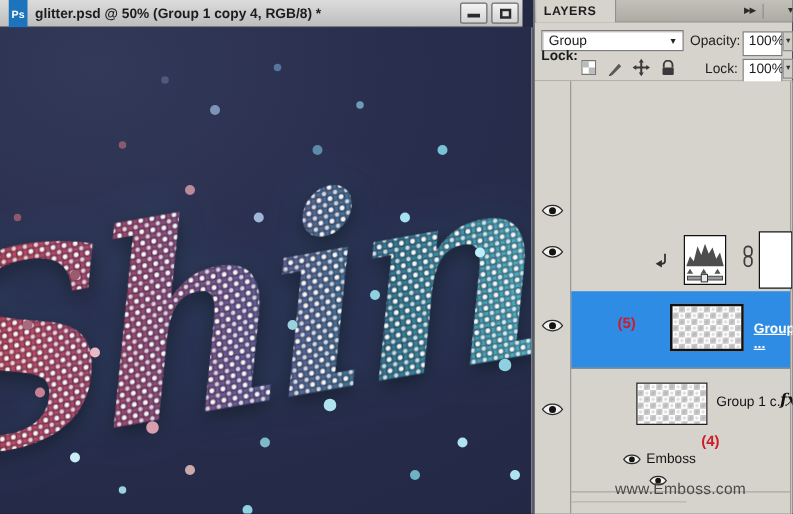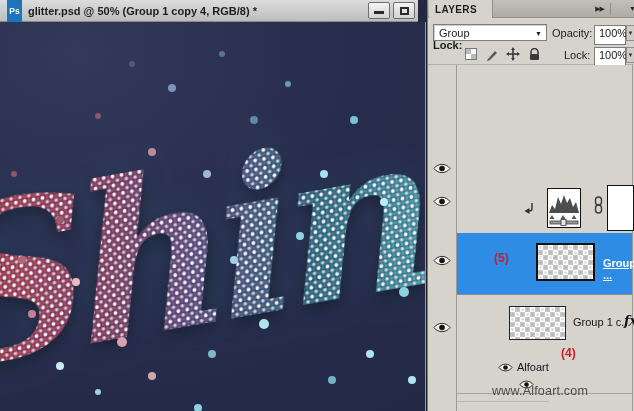--- a/index.html
+++ b/index.html
@@ -285,30 +285,30 @@
 
       <span class="ann" style="left:133px; top:281px;">(4)</span>
 
       <div class="row-effects">
         <span class="mini-eye" style="left:41px; top:3px;">
           <svg width="15" height="11">
               <path d="M1 5.5 C4 1 11 1 14 5.5 C11 10 4 10 1 5.5Z" fill="#f4f2ee" stroke="#2c2c2c"></path>
               <circle cx="7.5" cy="5.5" r="2.3" fill="#141414"></circle>
             </svg>
         </span>
-        <span class="row-label" style="left:60px; top:2px;">Alfoart</span>
+        <span class="row-label" style="left:60px; top:2px;">Emboss</span>
       </div>
 
       <div class="row-bevel">
         <span class="mini-eye" style="left:62px; top:3px;">
           <svg width="15" height="11">
               <path d="M1 5.5 C4 1 11 1 14 5.5 C11 10 4 10 1 5.5Z" fill="#f4f2ee" stroke="#2c2c2c"></path>
               <circle cx="7.5" cy="5.5" r="2.3" fill="#141414"></circle>
             </svg>
         </span>
       </div>
 
       <div class="bevel-line"></div>
       <div class="short-line"></div>
-      <span class="watermark">www.Alfoart.com</span>
+      <span class="watermark">www.Emboss.com</span>
     </div>
   </div>
 </div>
 
 </body></html>

